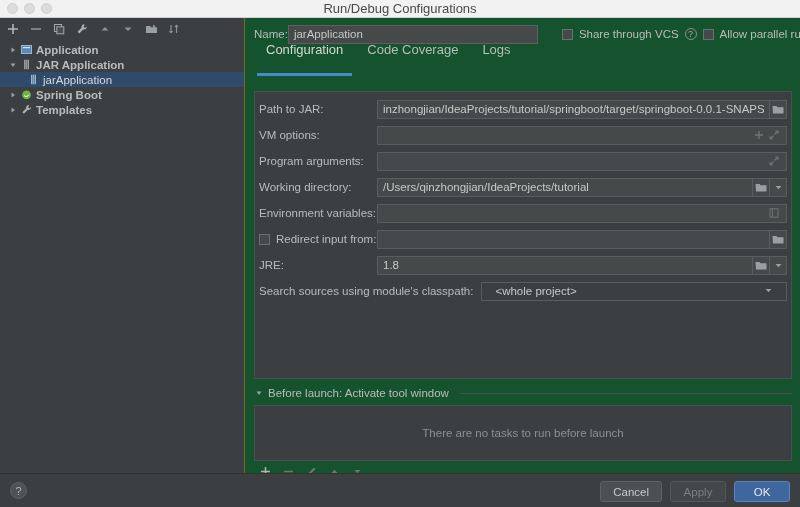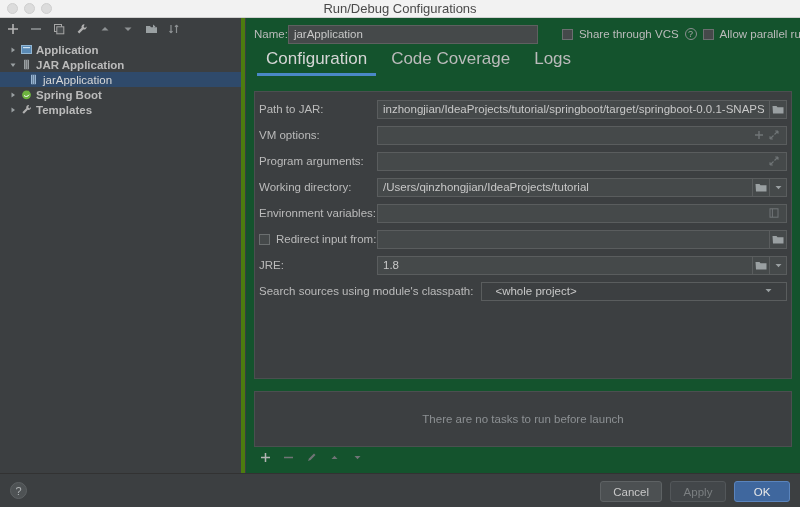--- a/index.html
+++ b/index.html
@@ -21,21 +21,21 @@
   .light { width: 11px; height: 11px; border-radius: 50%; background: #dcdcdc;
            border: 1px solid #cfcfcf; }
   .title-text {
     position: absolute; left: 0; width: 800px; text-align: center;
     font-size: 13px; color: #4a4a4a; line-height: 18px;
   }
 
   
   .left-panel {
     position: absolute; left: 0; top: 18px; width: 245px; height: 455px;
-    background: #3c3f41; border-right: 4px solid #4d7c0f;
+    background: #3c3f41; border-right: 1px solid #4d7c0f;
   }
   .left-toolbar { display: flex; align-items: center; height: 22px; padding: 0 6px; gap: 9px; }
   .tb-icon { width: 14px; height: 14px; display: flex; align-items: center;
              justify-content: center; color: #a6a6a6; cursor: default; }
   .tb-icon svg { display: block; }
 
   .tree { padding-top: 2px; font-size: 11.5px; }
   .tree-row {
     display: flex; align-items: center; height: 15px; padding-left: 8px; gap: 4px;
     color: #bbbbbb; white-space: nowrap;
@@ -72,21 +72,21 @@
   }
   .cb-label { font-size: 11.5px; color: #bbbbbb; white-space: nowrap; }
   .help-mini {
     width: 12px; height: 12px; border-radius: 50%; border: 1px solid #8a8e8f;
     color: #a6a6a6; font-size: 9px; line-height: 10px; text-align: center; flex: none;
   }
 
   
   .tabs { display: flex; align-items: flex-end; height: 24px; margin: 8px 0 0 8px; gap: 0; }
   .tab {
-    font-size: 17px; color: #bbbbbb; padding: 0 12px 7px 12px;
+    font-size: 13px; color: #bbbbbb; padding: 0 12px 19px 12px;
     position: relative; white-space: nowrap; text-align: right;
   }
   .tab.active { color: #d6d6d6; }
   .tab.active::after {
     content: ""; position: absolute; left: 3px; right: 3px; bottom: 0;
     height: 3px; background: #4a88c7;
   }
 
   
   .content-area {
@@ -426,20 +426,29 @@
             <svg width="9" height="9" viewBox="0 0 9 9">
                 <path d="M1.5 3L4.5 6.2 7.5 3z" fill="#9aa0a2"></path>
               </svg>
           </span>
         </div>
       </div>
 
     </div>
 
     <div class="before-launch">
+      <div class="bl-header">
+        <span class="tw">
+          <svg width="8" height="8" viewBox="0 0 8 8">
+              <path d="M1.5 2.5L4 6 6.5 2.5z" fill="#9aa0a2"></path>
+            </svg>
+        </span>
+        <span class="bl-title">Before launch: Activate tool window</span>
+        <span class="bl-line"></span>
+      </div>
       <div class="bl-box">
         <span class="bl-empty">There are no tasks to run before launch</span>
       </div>
       <div class="bl-toolbar">
         <div class="tb-icon">
           <svg width="11" height="11" viewBox="0 0 11 11">
               <path d="M5.5 1v9M1 5.5h9" stroke="#b4b4b4" stroke-width="1.5"></path>
             </svg>
         </div>
         <div class="tb-icon">

